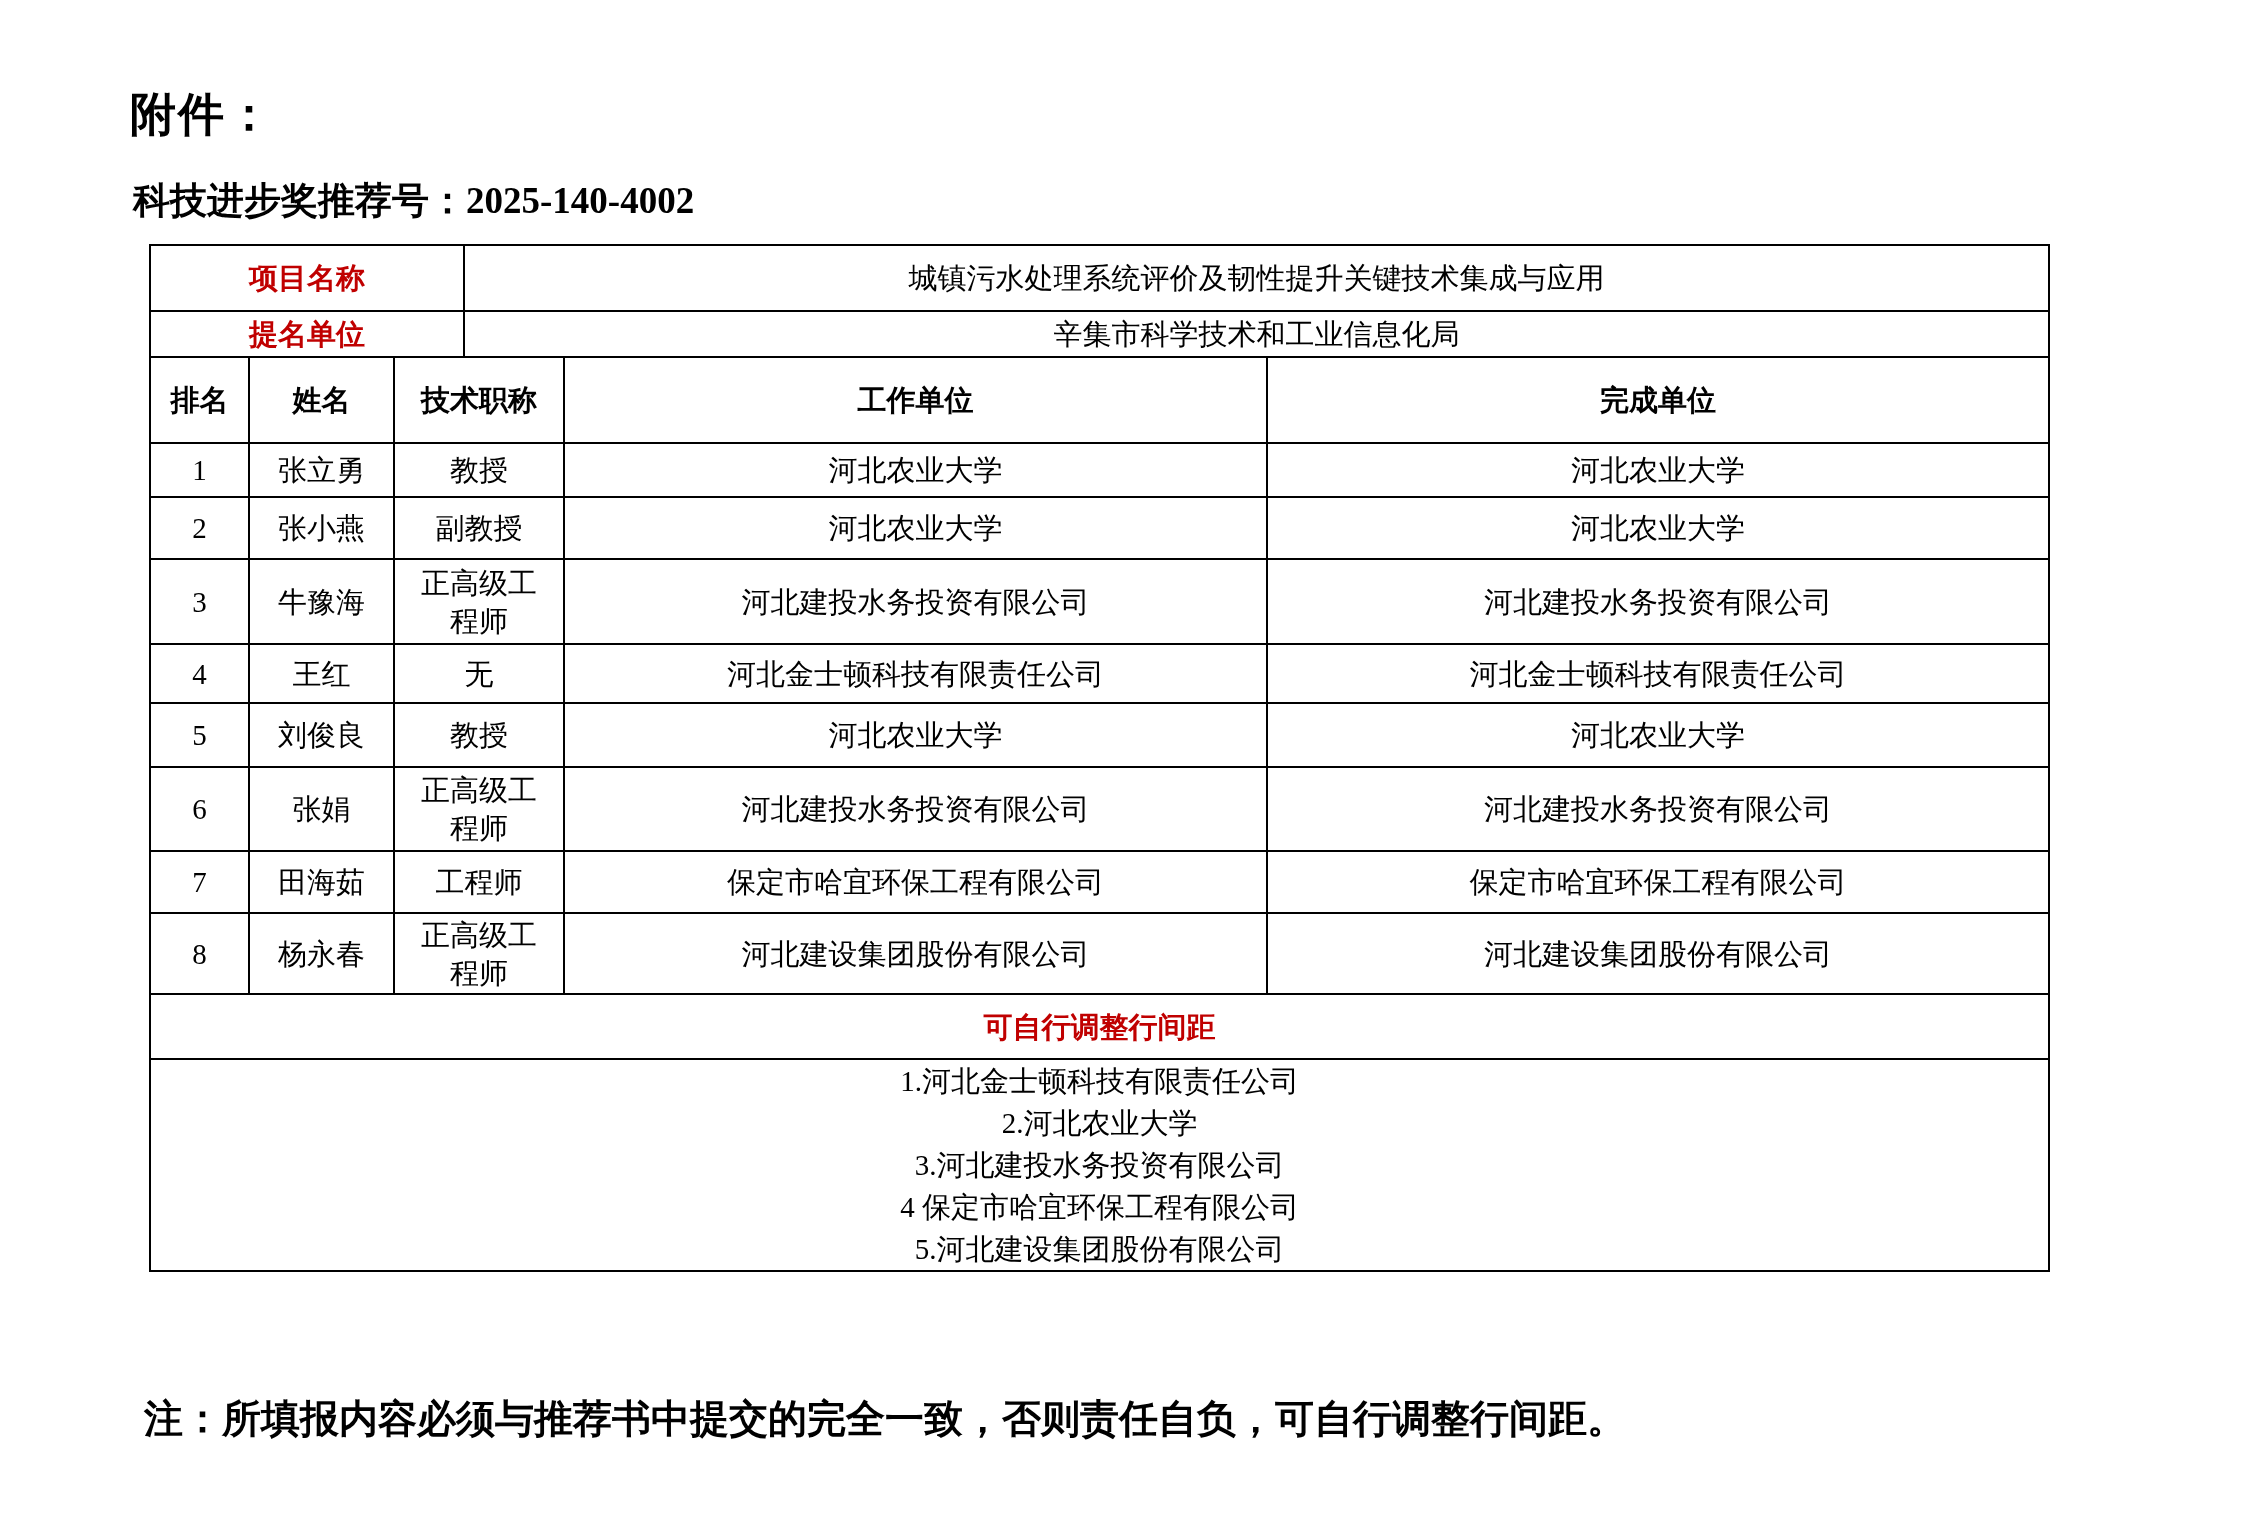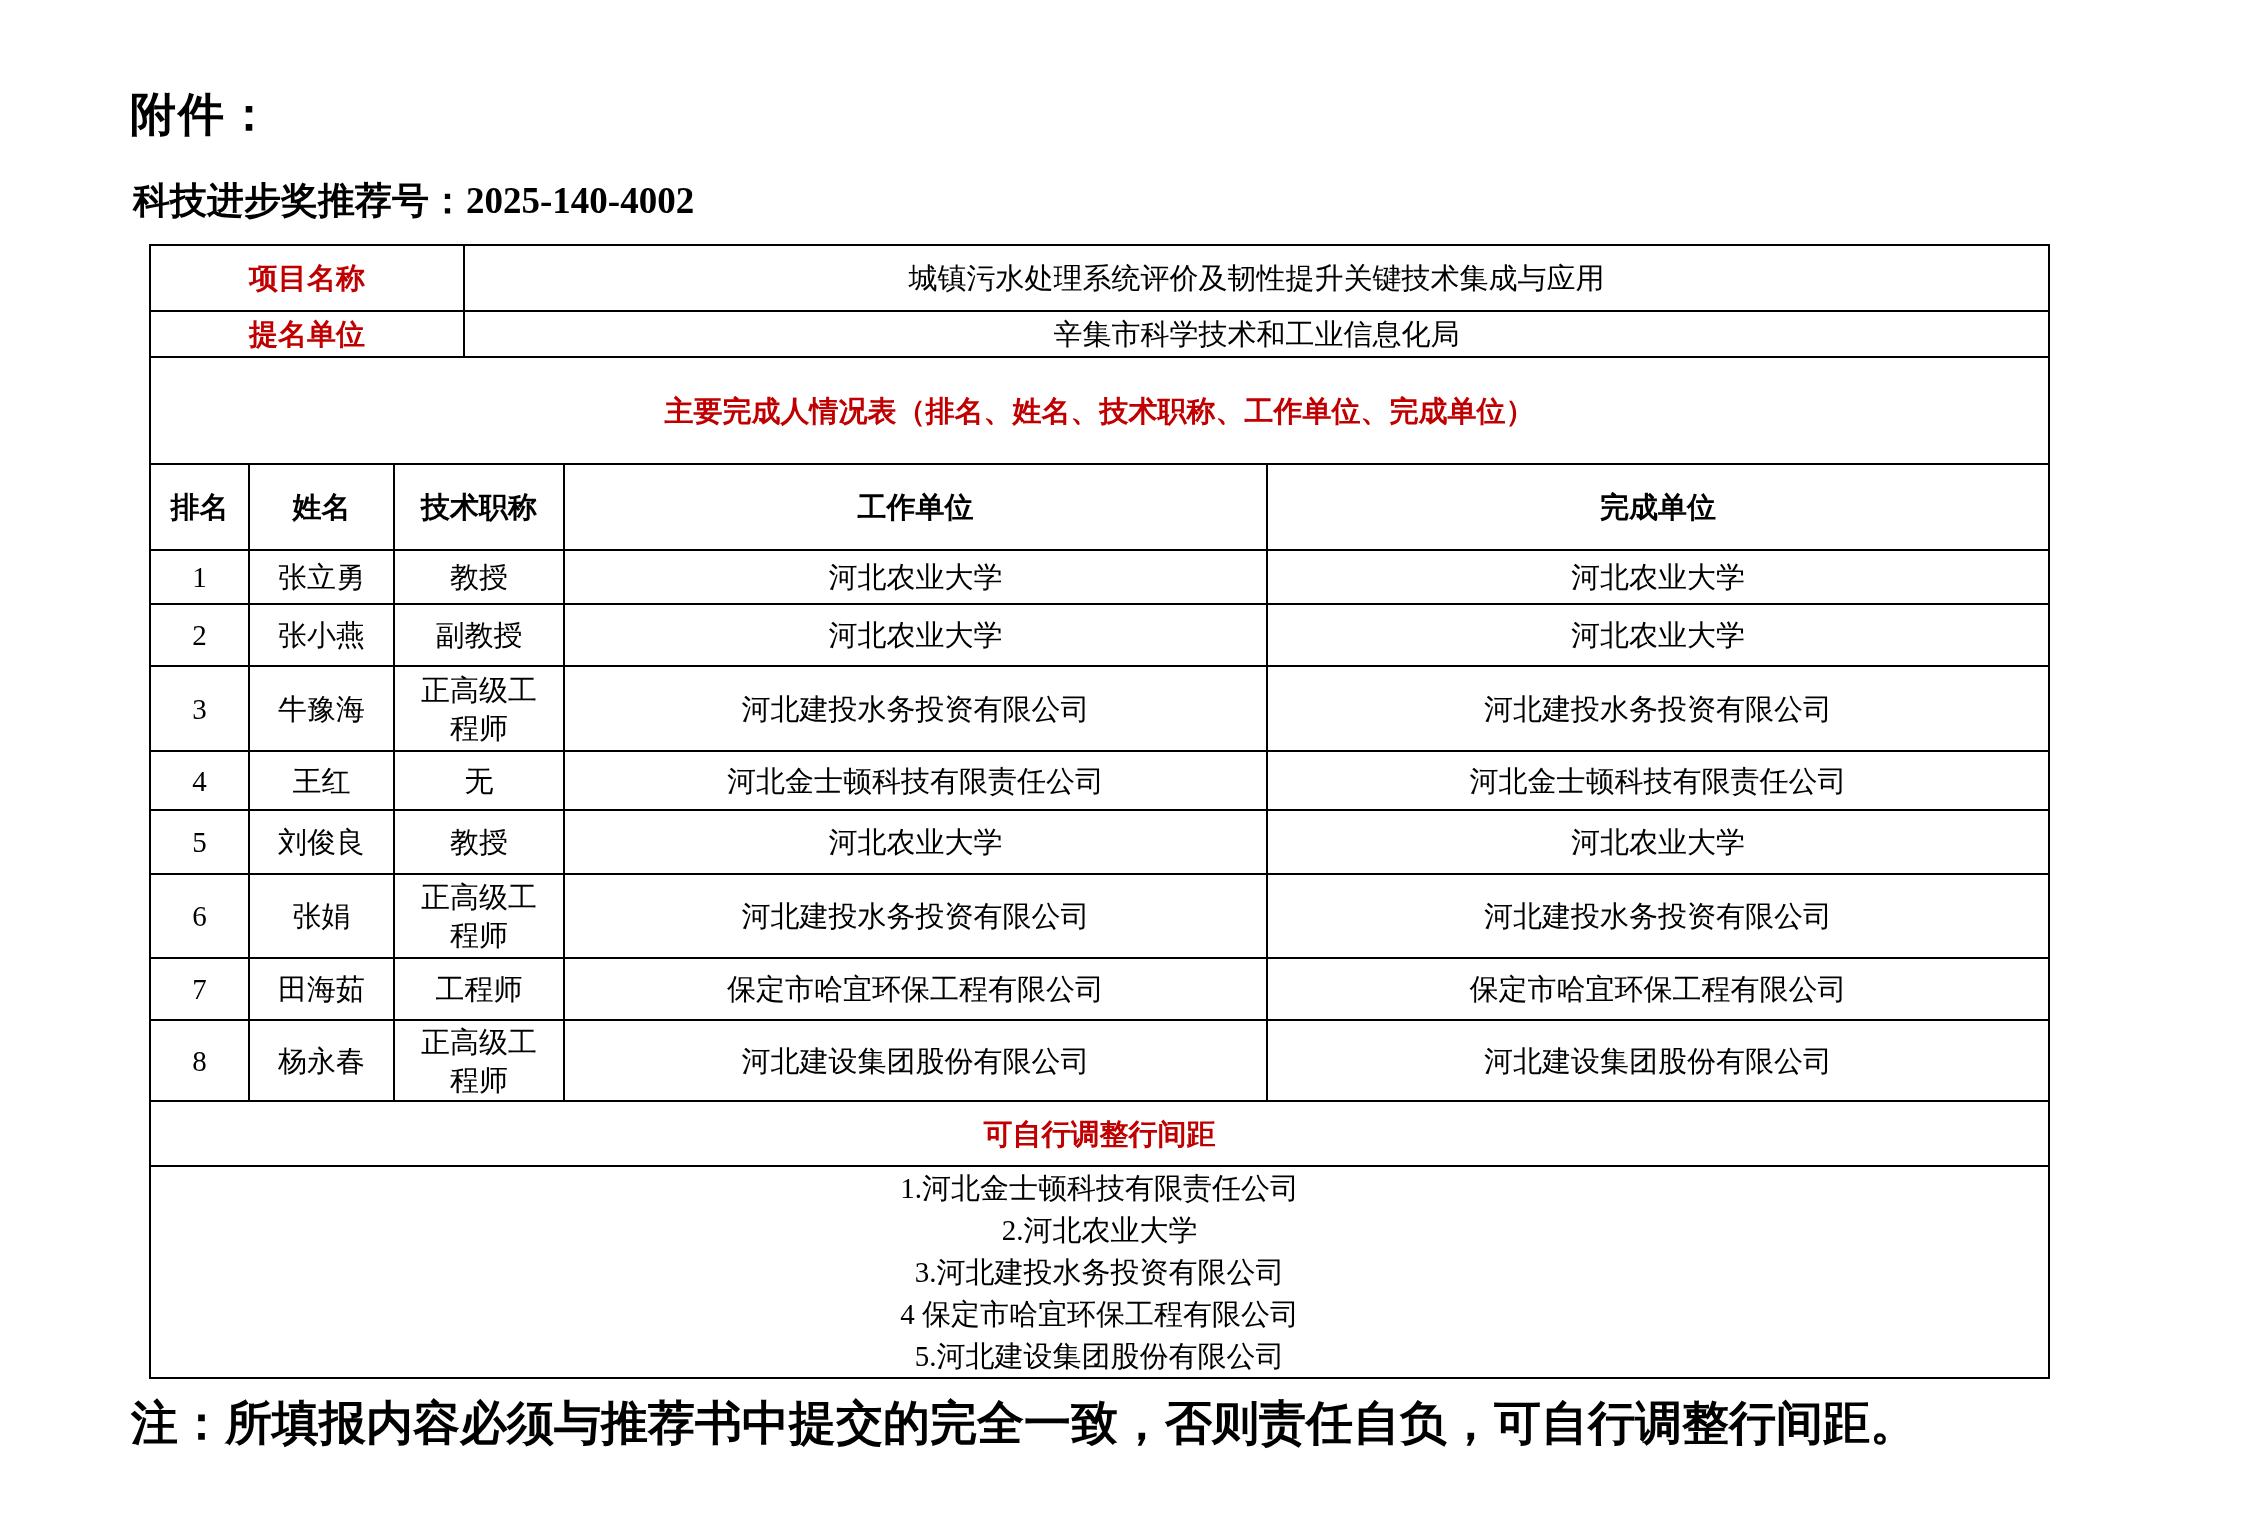--- a/index.html
+++ b/index.html
@@ -81,23 +81,23 @@
     text-align: left;
     vertical-align: top;
     padding: 6px 0 0 16px;
   }
   .units-cell div {
     font-size: 29px;
     line-height: 42px;
   }
 
   #note-line {
-    left: 131px; top: 1392px;
-    font-weight: bold;
-    font-size: 47px;
+    left: 144px; top: 1392px;
+    font-weight: bold;
+    font-size: 39px;
     white-space: nowrap;
   }
 </style>
 </head>
 <body>
 
 <div class="abs" id="attachment-heading">附件：</div>
 
 <div class="abs" id="ref-line">
   <span>科技进步奖推荐号：</span><span class="num">2025-140-4002</span>
@@ -117,23 +117,20 @@
       <tr class="rA">
     <td colspan="3" class="label-red">项目名称</td>
     <td colspan="3" class="top-value">城镇污水处理系统评价及韧性提升关键技术集成与应用</td>
   </tr>
 
   <tr class="rB">
     <td colspan="3" class="label-red">提名单位</td>
     <td colspan="3" class="top-value">辛集市科学技术和工业信息化局</td>
   </tr>
 
-  <tr class="rC">
-    <td colspan="6" class="section-title">主要完成人情况表（排名、姓名、技术职称、工作单位、完成单位）</td>
-  </tr>
 
   <tr class="rD">
     <td class="col-header">排名</td>
     <td class="col-header">姓名</td>
     <td colspan="2" class="col-header">技术职称</td>
     <td class="col-header">工作单位</td>
     <td class="col-header">完成单位</td>
   </tr>
 
   <tr class="h54">

